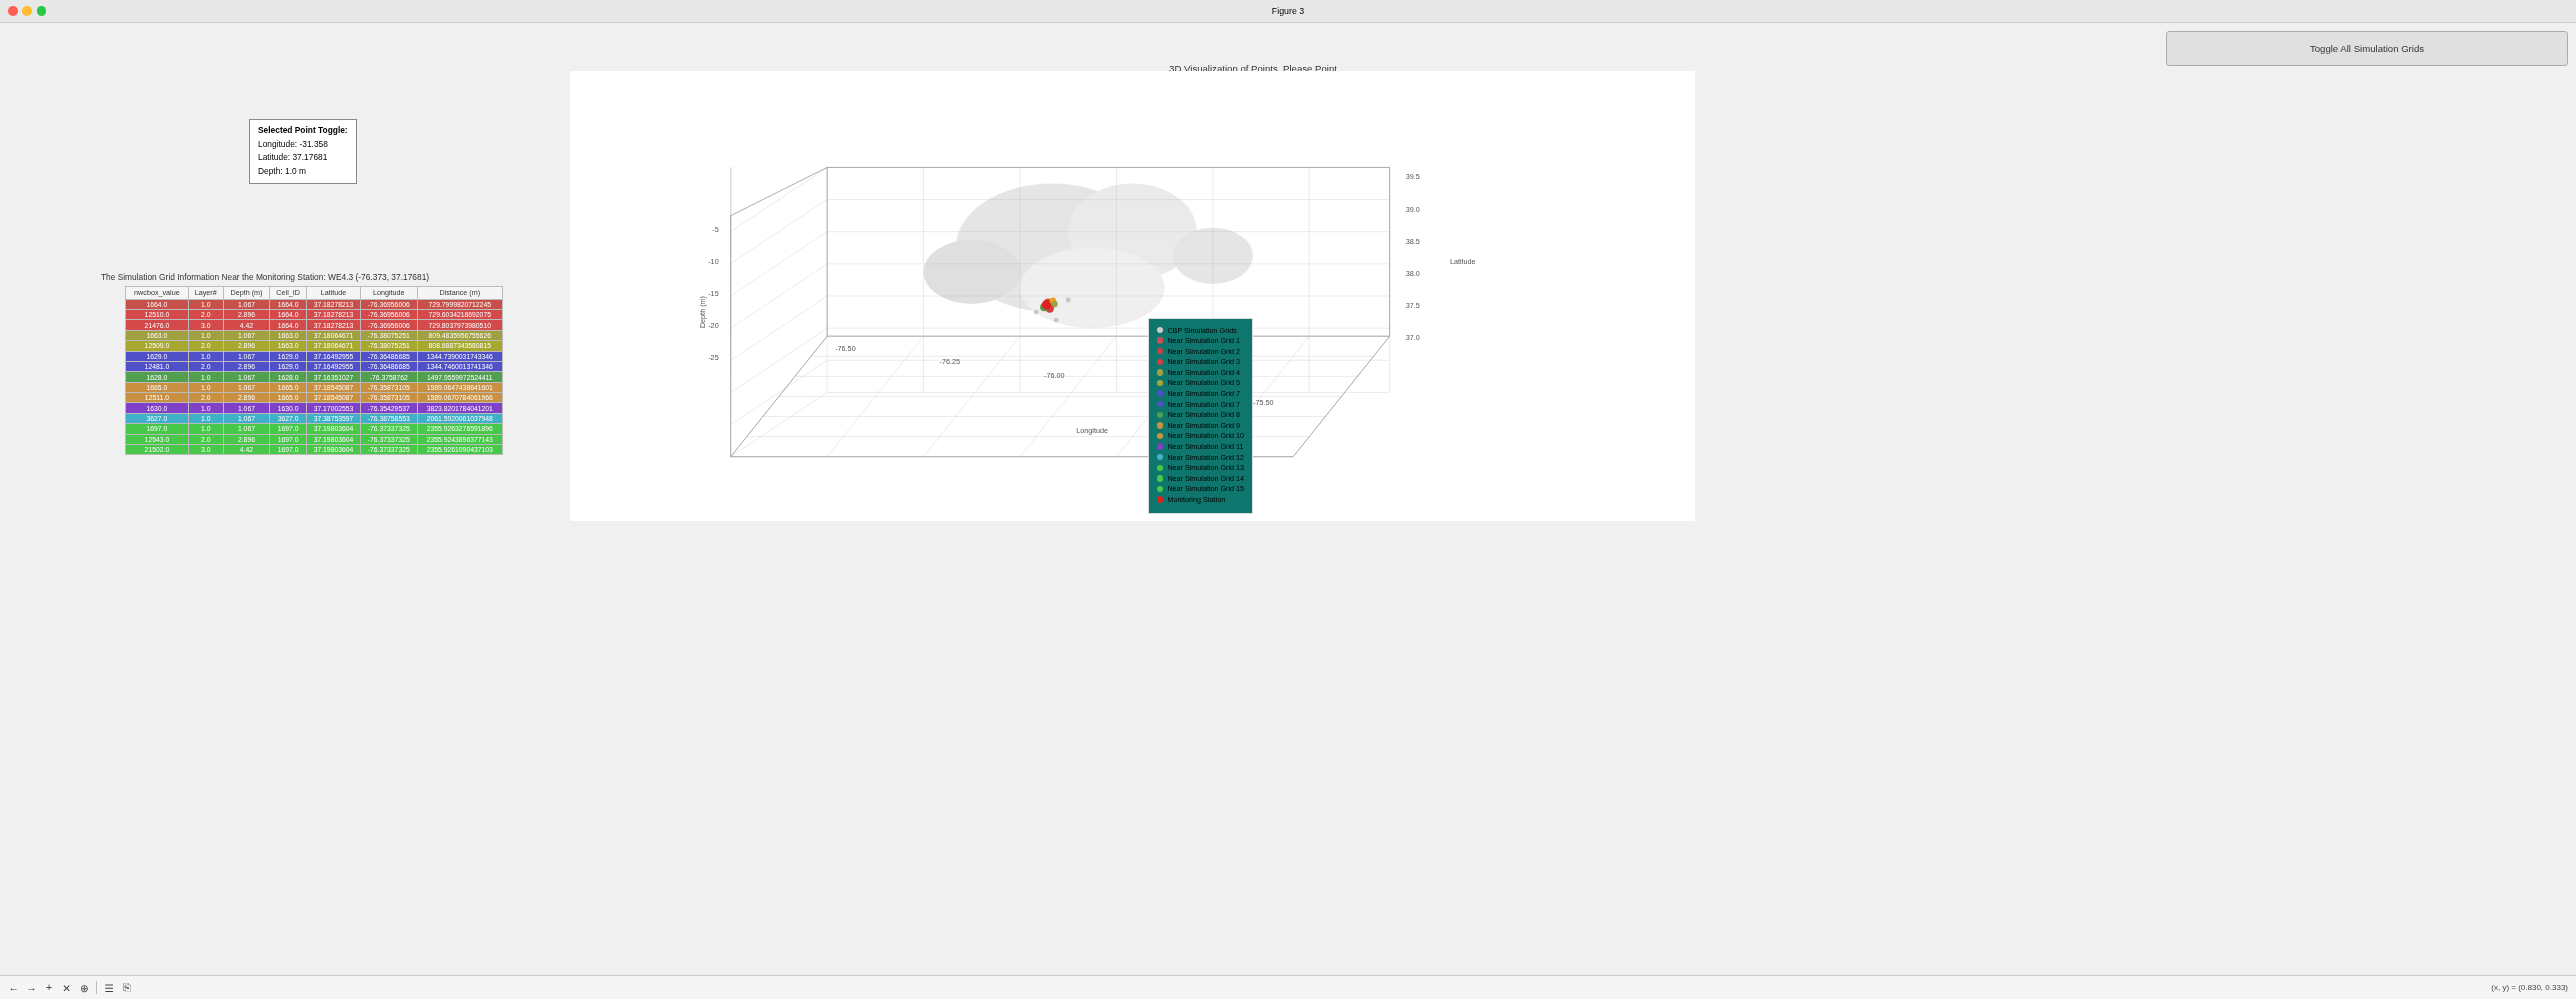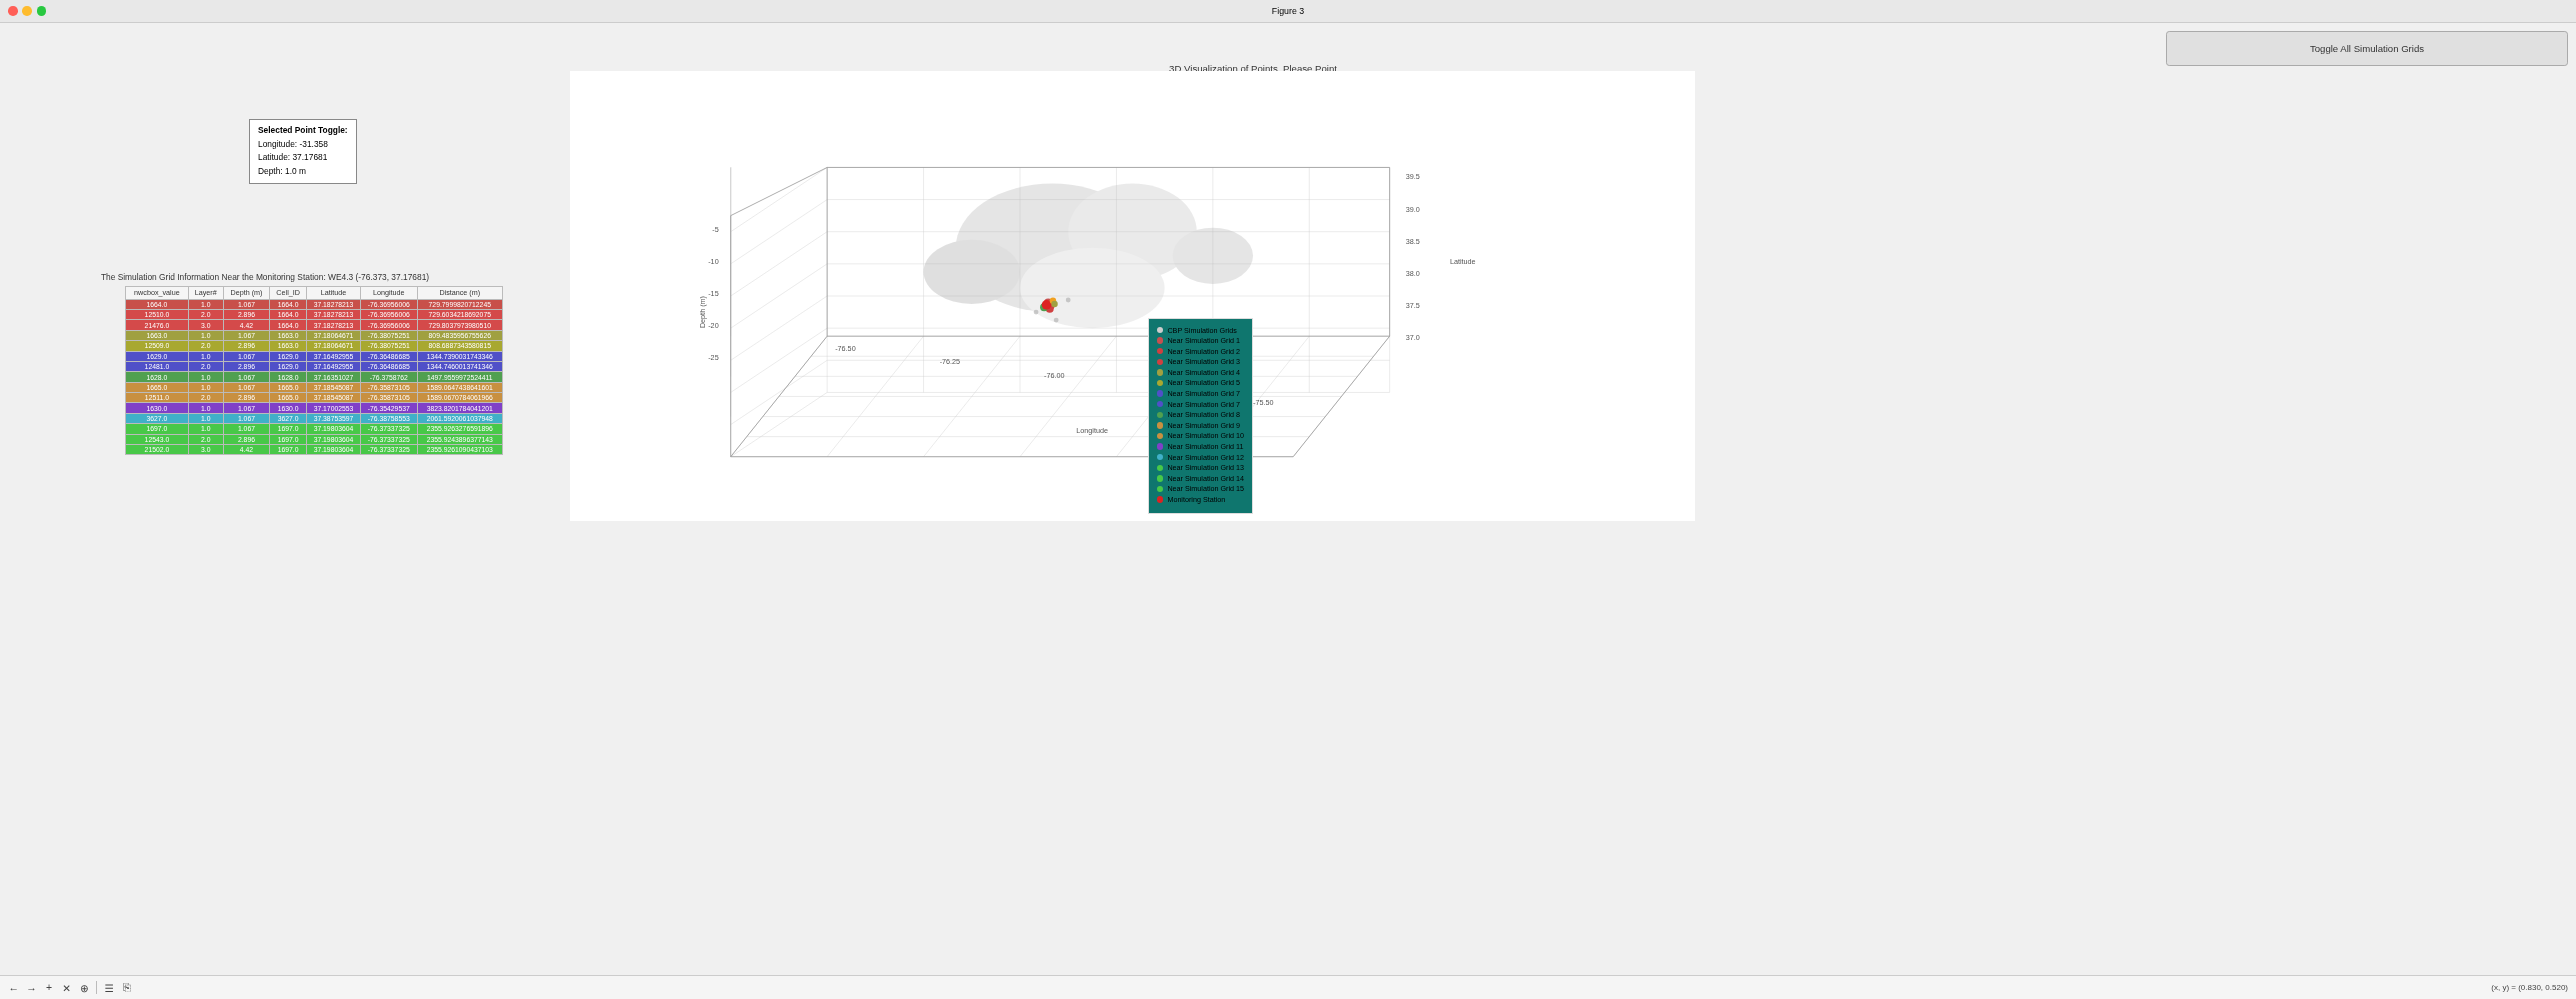--- a/index.html
+++ b/index.html
@@ -613,15 +613,15 @@
 
 <div class="bottom-toolbar">
   <div class="toolbar-icon">←</div>
   <div class="toolbar-icon">→</div>
   <div class="toolbar-icon">+</div>
   <div class="toolbar-icon">✕</div>
   <div class="toolbar-icon">⊕</div>
   <div class="toolbar-sep"></div>
   <div class="toolbar-icon">☰</div>
   <div class="toolbar-icon">⎘</div>
-  <span class="coords-display">(x, y) = (0.830, 0.520)</span>
+  <span class="coords-display">(x, y) = (0.830, 0.333)</span>
 </div>
 
 
 </body></html>

